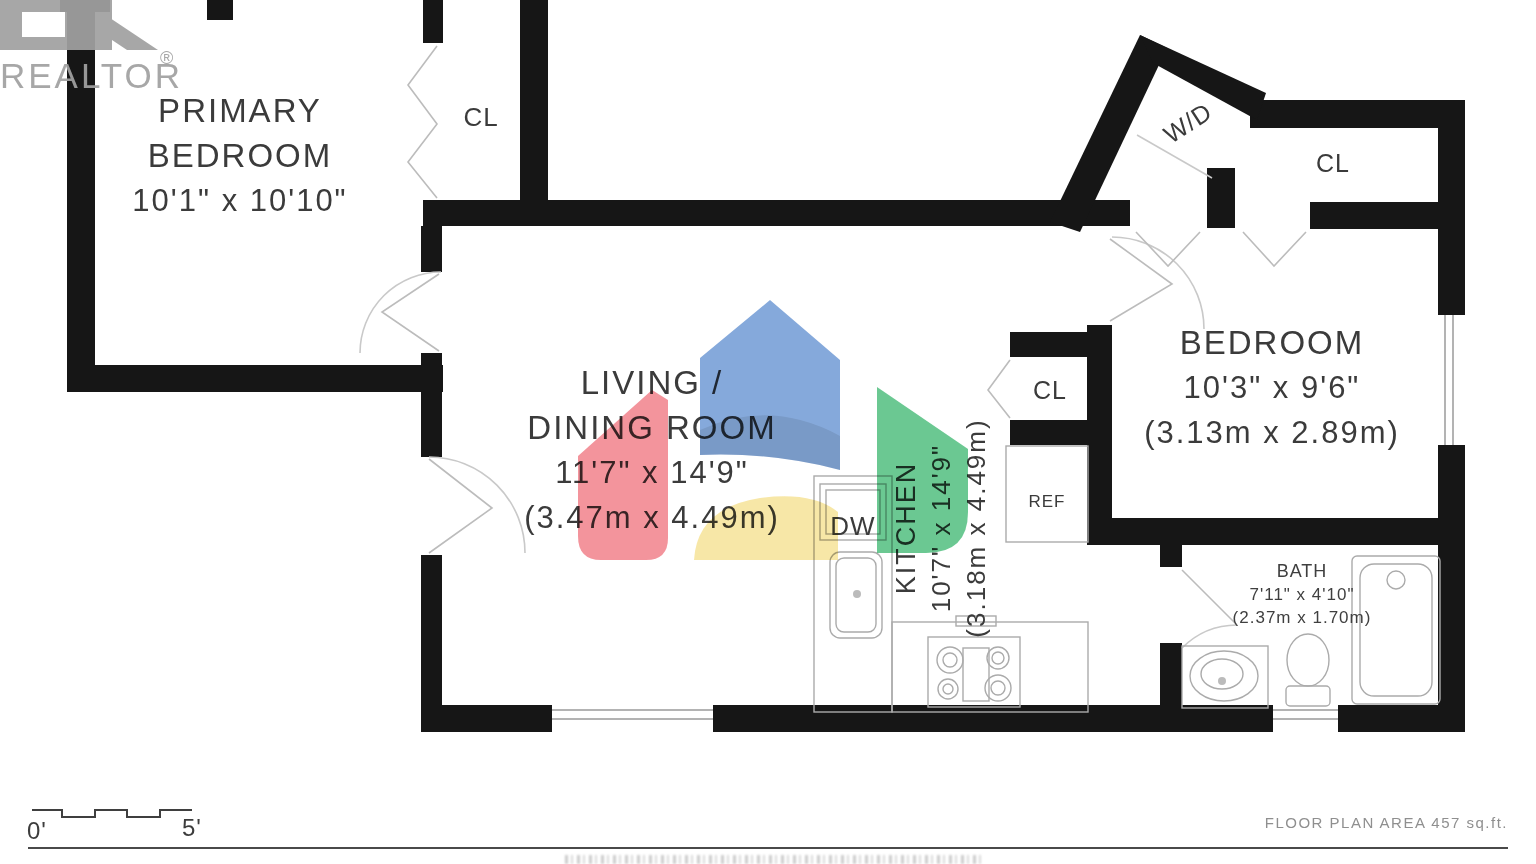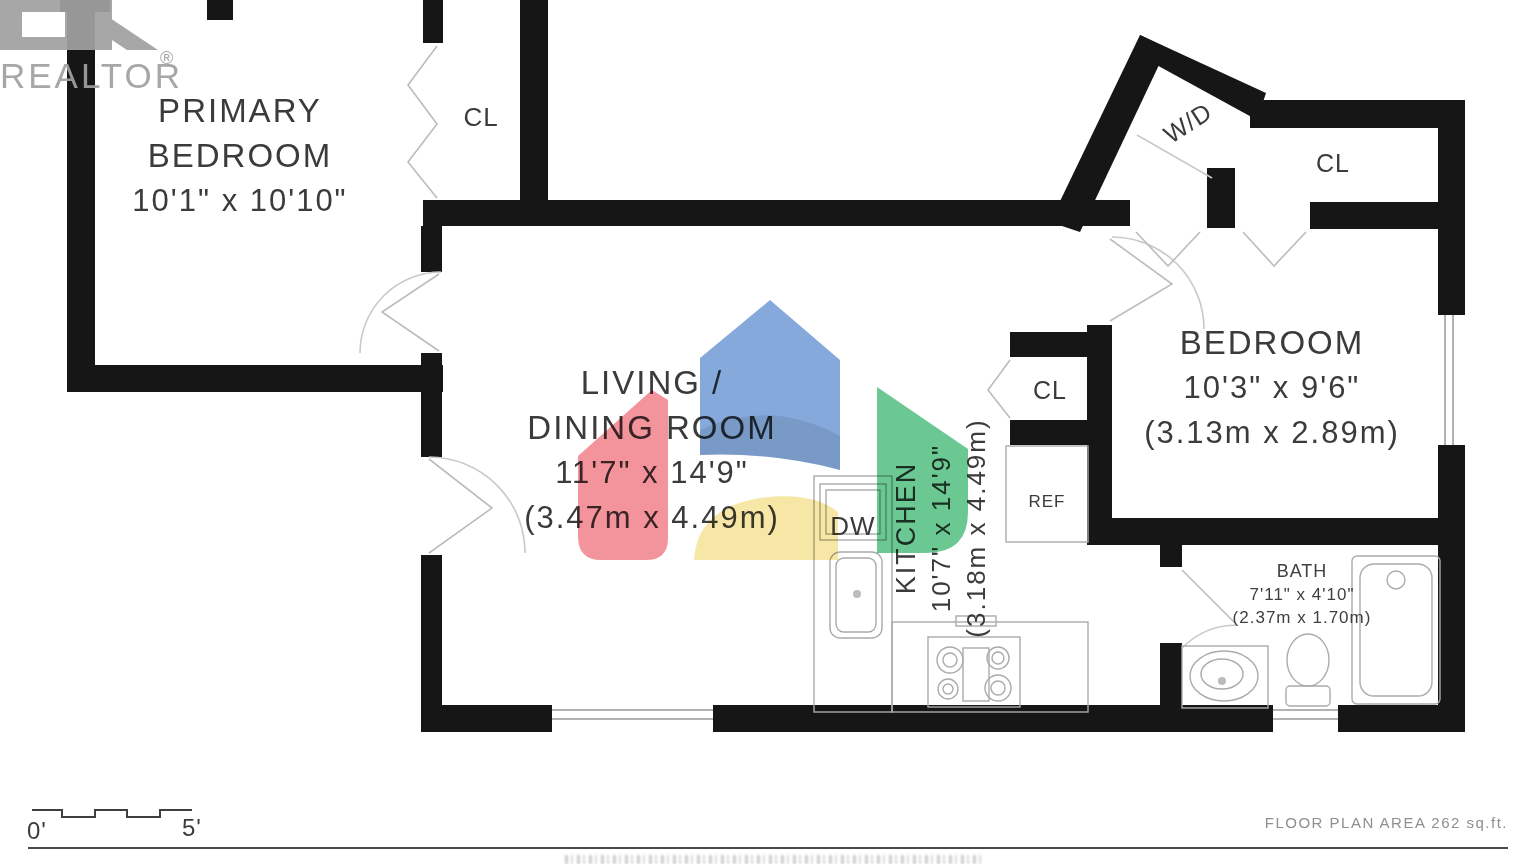--- a/index.html
+++ b/index.html
@@ -202,21 +202,21 @@
 <div class="tag" style="left:481px;top:117px;">CL</div>
 <div class="tag tag-wd" style="left:1188px;top:123px;">W/D</div>
 <div class="tag" style="left:1333px;top:163px;font-size:25px;">CL</div>
 <div class="tag" style="left:1050px;top:390px;font-size:25px;">CL</div>
 <div class="tag" style="left:853px;top:526px;">DW</div>
 <div class="tag" style="left:1047px;top:502px;font-size:17px;">REF</div>
 
 <div class="scale-num" style="left:27px;top:817px;">0'</div>
 <div class="scale-num" style="left:182px;top:814px;">5'</div>
 
-<div class="area-note">FLOOR PLAN AREA 262 sq.ft.</div>
+<div class="area-note">FLOOR PLAN AREA 457 sq.ft.</div>
 <div class="footer-rule"></div>
 <div class="cutoff-strip"></div>
 
 <svg class="layer watermark" viewBox="0 0 1536 864">
   <path d="M 700 455 L 700 358 L 770 300 L 840 360 L 840 470 Q 772 452 700 455 Z" fill="#7ba2d8"></path>
   <path d="M 700 430 Q 770 398 840 436 L 840 470 Q 772 452 700 455 Z" fill="#000000" opacity="0.10"></path>
   <path d="M 578 456 L 652 390 L 668 400 L 668 538 Q 668 560 646 560 L 601 560 Q 578 560 578 536 Z" fill="#f28b94"></path>
   <path d="M 877 387 L 968 449 L 968 512 Q 968 553 926 553 L 877 553 Z" fill="#5ec489"></path>
   <path d="M 694 560 Q 697 508 760 498 Q 812 491 838 512 L 838 560 Z" fill="#f7e5a0"></path>
 </svg>

